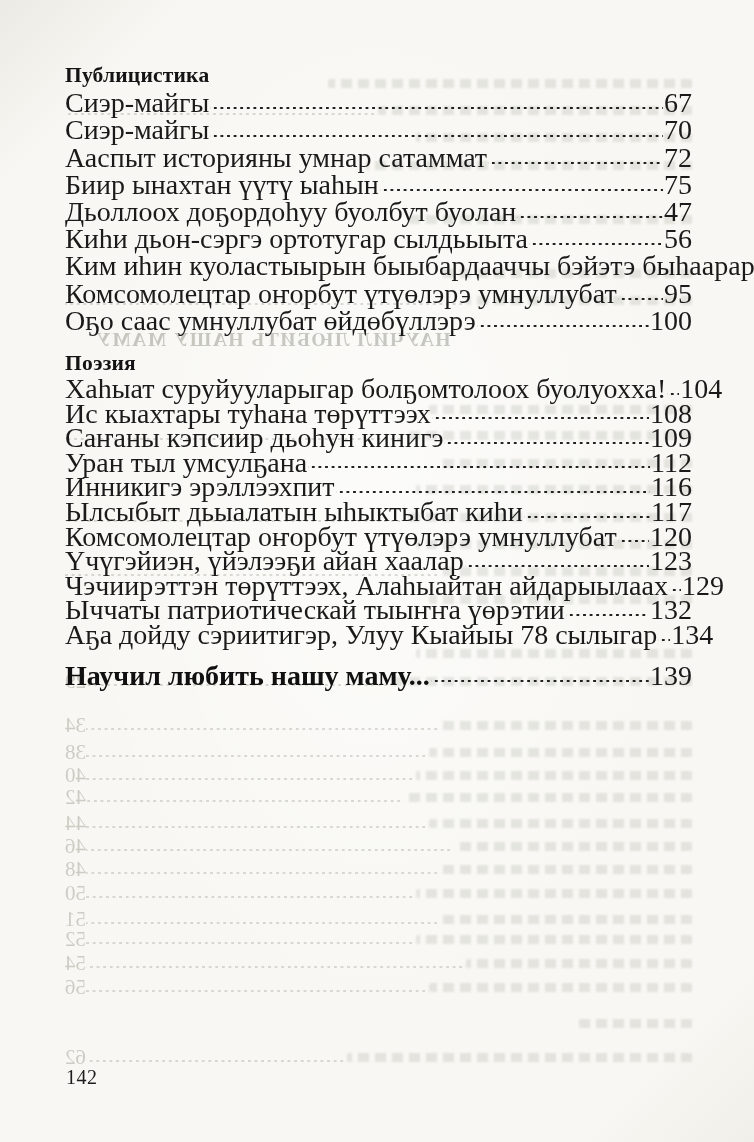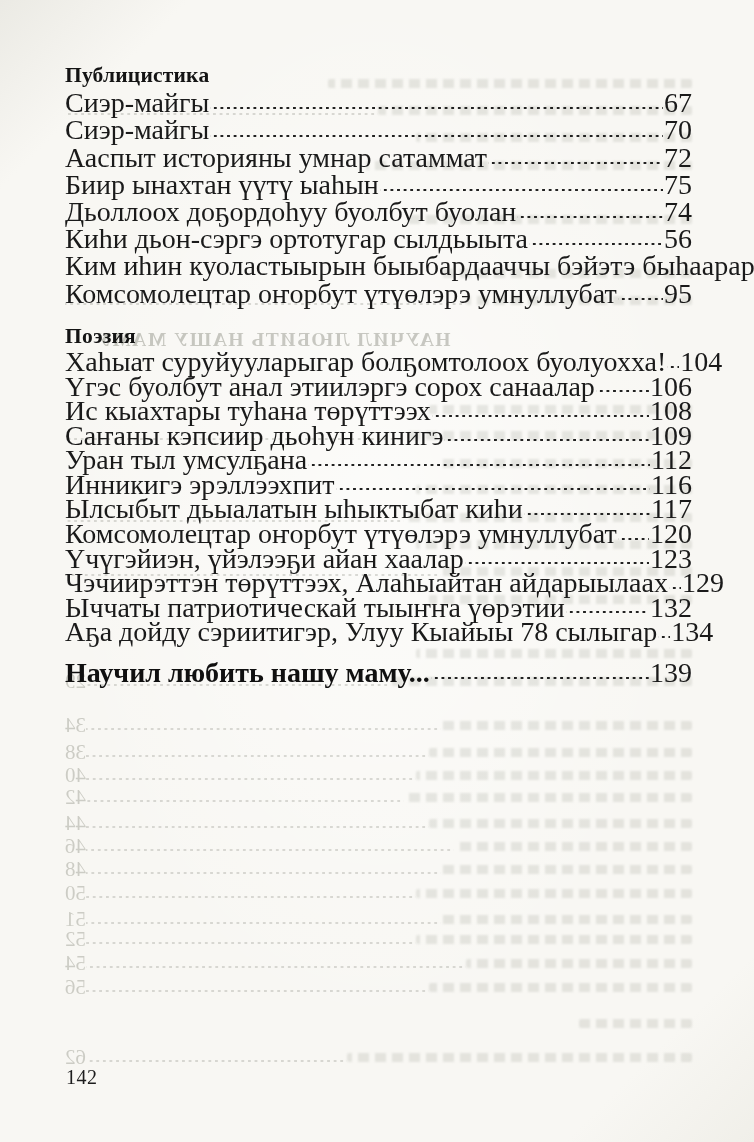--- a/index.html
+++ b/index.html
@@ -234,49 +234,49 @@
           <span class="p">72</span>
         </div>
         <div class="toc-row">
           <span class="t">Биир ынахтан үүтү ыаһын</span>
           <span class="dots"></span>
           <span class="p">75</span>
         </div>
         <div class="toc-row">
           <span class="t">Дьоллоох доҕордоһуу буолбут буолан</span>
           <span class="dots"></span>
-          <span class="p">74</span>
+          <span class="p">47</span>
         </div>
         <div class="toc-row">
           <span class="t">Киһи дьон-сэргэ ортотугар сылдьыыта</span>
           <span class="dots"></span>
           <span class="p">56</span>
         </div>
         <div class="toc-row">
           <span class="t">Ким иһин куоластыырын быыбардааччы бэйэтэ быһаарар</span>
           <span class="dots"></span>
           <span class="p">89</span>
         </div>
         <div class="toc-row">
           <span class="t">Комсомолецтар оҥорбут үтүөлэрэ умнуллубат</span>
           <span class="dots"></span>
           <span class="p">95</span>
+        </div>
+        <div class="toc-row">
+          <span class="t">Оҕо саас умнуллубат өйдөбүллэрэ</span>
+          <span class="dots"></span>
+          <span class="p">100</span>
         </div>
       </div>
       <div class="toc-section sec-1">
         <div class="toc-heading">Поэзия</div>
         <div class="toc-row">
           <span class="t">Хаһыат суруйууларыгар болҕомтолоох буолуохха!</span>
           <span class="dots"></span>
           <span class="p">104</span>
-        </div>
-        <div class="toc-row">
-          <span class="t">Үгэс буолбут анал этиилэргэ сорох санаалар</span>
-          <span class="dots"></span>
-          <span class="p">106</span>
         </div>
         <div class="toc-row">
           <span class="t">Ис кыахтары туһана төрүттээх</span>
           <span class="dots"></span>
           <span class="p">108</span>
         </div>
         <div class="toc-row">
           <span class="t">Саҥаны кэпсиир дьоһун кинигэ</span>
           <span class="dots"></span>
           <span class="p">109</span>

